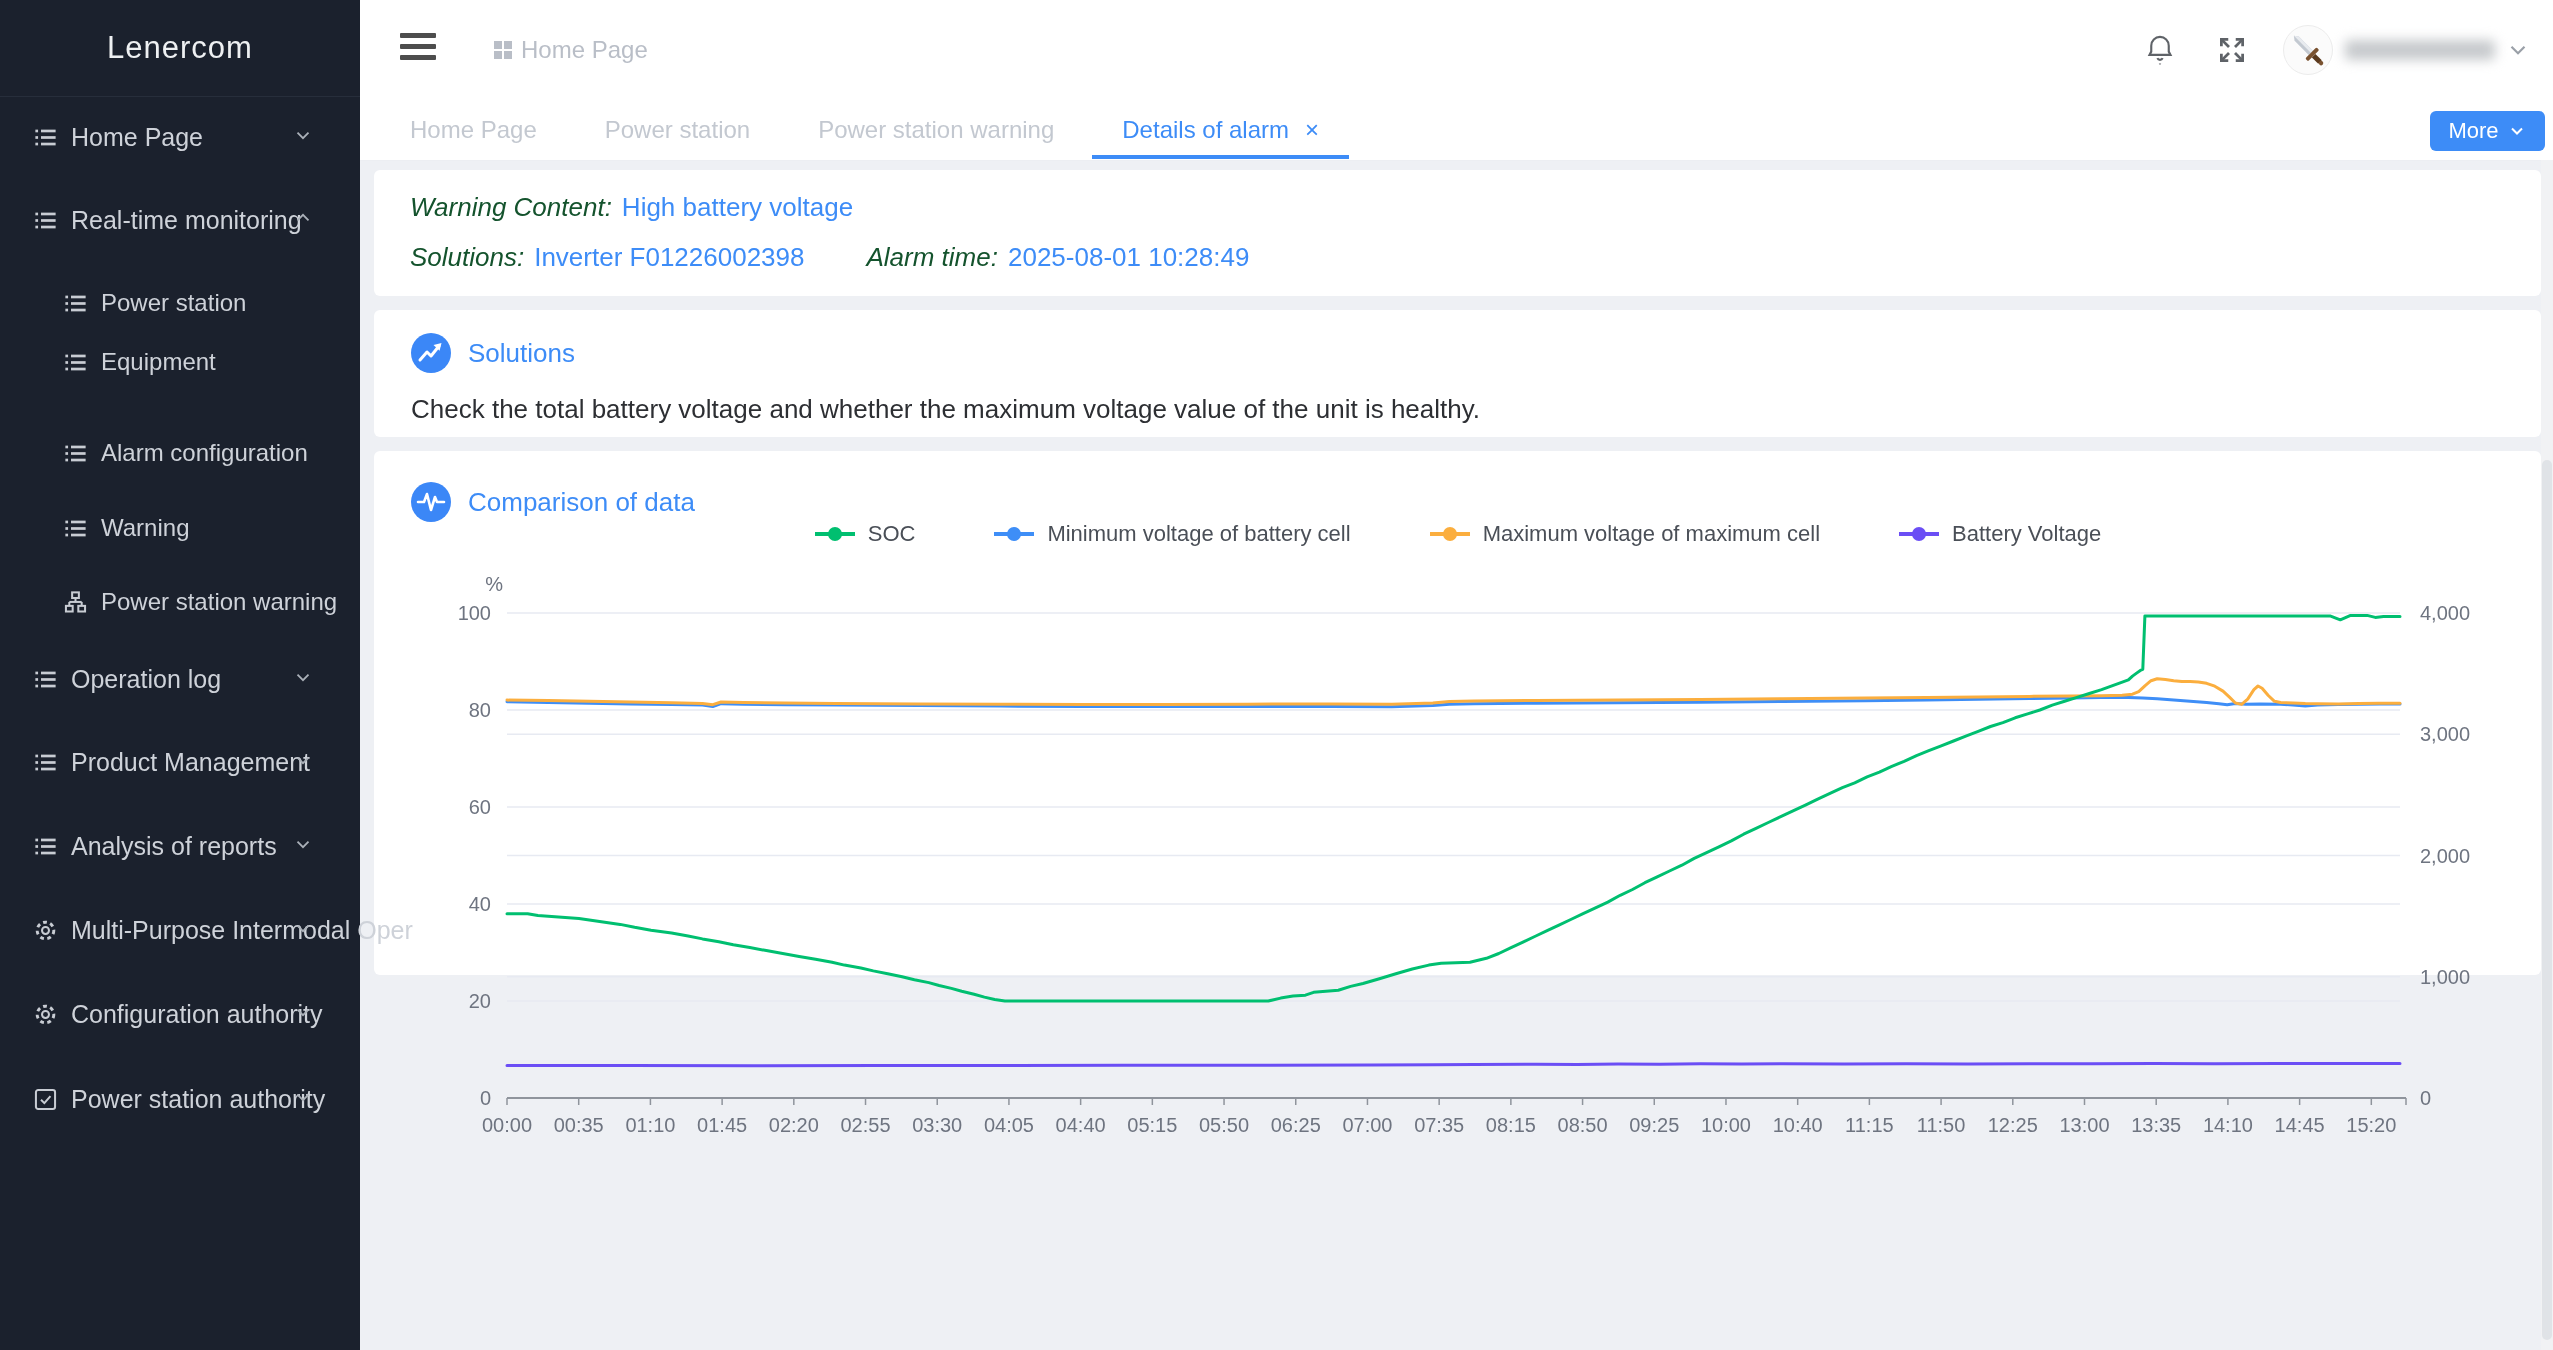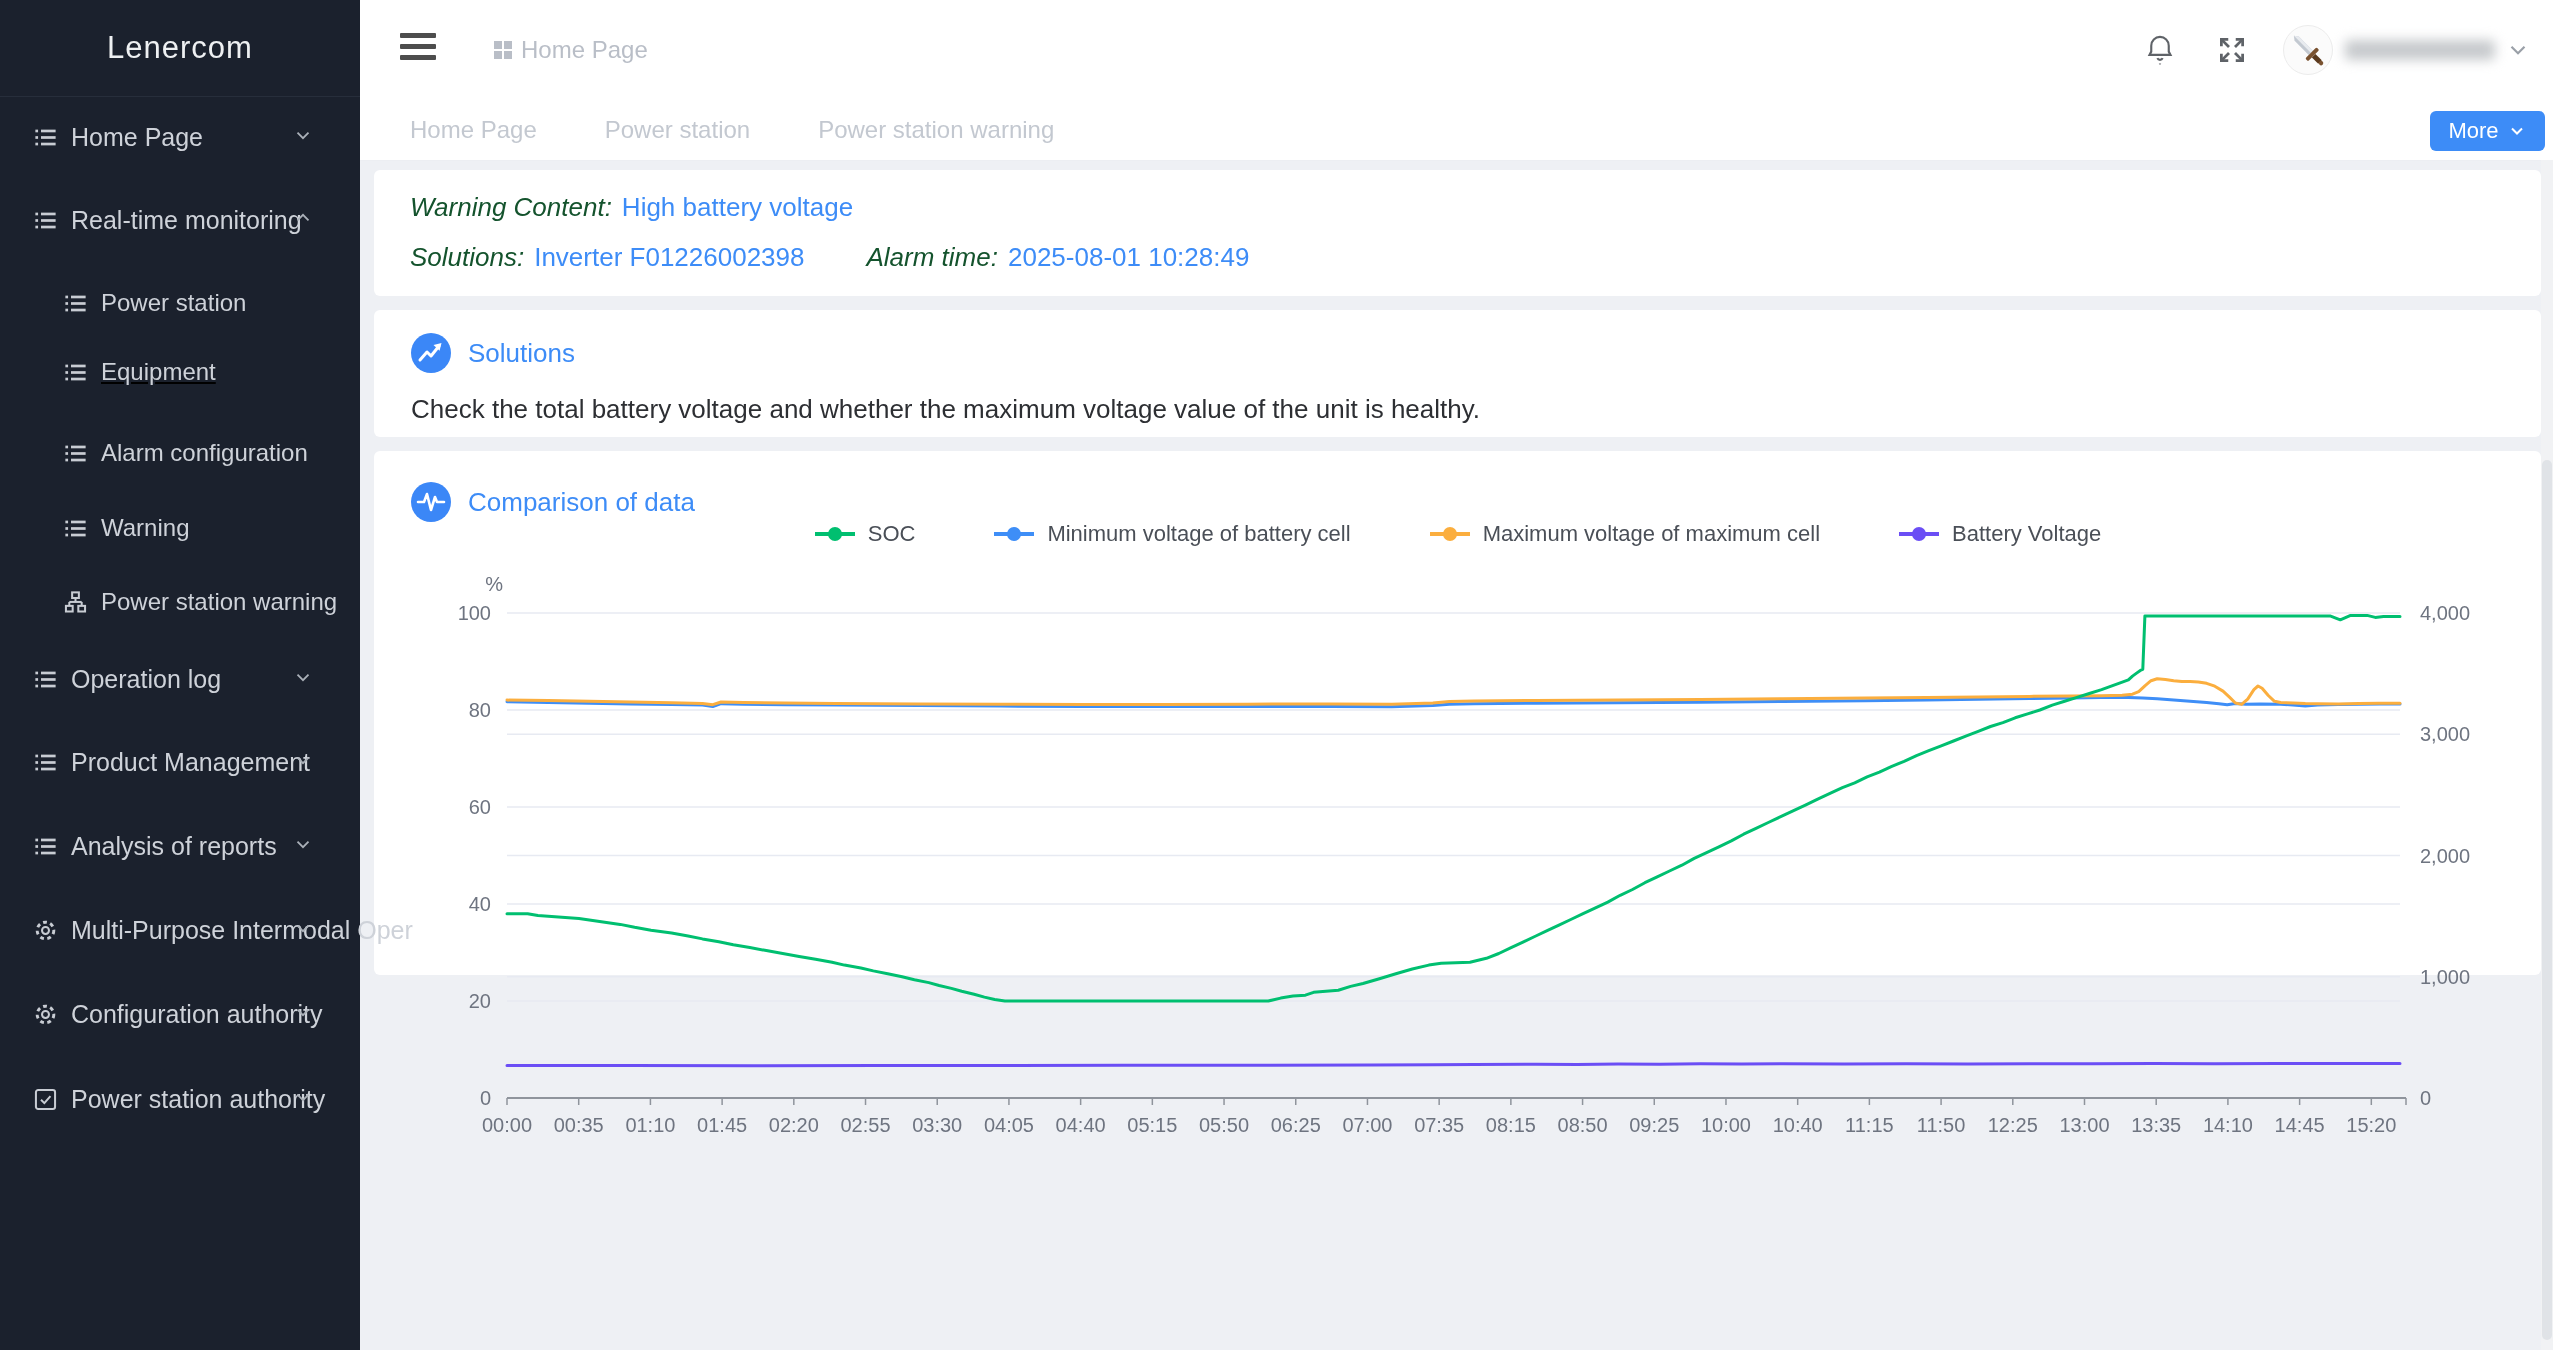--- a/index.html
+++ b/index.html
@@ -108,21 +108,21 @@
               <rect x="8" y="5" width="13" height="2.4"></rect>
               <rect x="3" y="10.8" width="2.4" height="2.4"></rect>
               <rect x="8" y="10.8" width="13" height="2.4"></rect>
               <rect x="3" y="16.6" width="2.4" height="2.4"></rect>
               <rect x="8" y="16.6" width="13" height="2.4"></rect>
             </g>
           </svg>
         </span>
         <span class="mi-label">Power station</span>
       </div>
-      <div class="menu-item lvl2" style="top: 340px; text-decoration: underline;">
+      <div class="menu-item lvl2" style="top: 330px;">
         <span class="mi-icon" style="margin-left:62px">
           <svg width="27" height="27" viewBox="0 0 24 24">
             <g fill="#c8ccd3">
               <rect x="3" y="5" width="2.4" height="2.4"></rect>
               <rect x="8" y="5" width="13" height="2.4"></rect>
               <rect x="3" y="10.8" width="2.4" height="2.4"></rect>
               <rect x="8" y="10.8" width="13" height="2.4"></rect>
               <rect x="3" y="16.6" width="2.4" height="2.4"></rect>
               <rect x="8" y="16.6" width="13" height="2.4"></rect>
             </g>
@@ -334,20 +334,21 @@
         </svg>
     </span>
   </div>
 </header>
 
 <div class="tabbar">
   <div class="tabs" id="tabs">
       <div class="tab"><span>Home Page</span></div>
       <div class="tab"><span>Power station</span></div>
       <div class="tab"><span>Power station warning</span></div>
+      <div class="tab active"><span>Details of alarm</span><span class="close">×</span></div>
     </div>
   <button class="more-btn">
     <span>More</span>
     <svg width="20" height="20" viewBox="0 0 24 24">
         <polyline points="6,9 12,15 18,9" fill="none" stroke="#ffffff" stroke-width="2.4"></polyline>
       </svg>
   </button>
 </div>
 
 <section class="card card-alarm">

